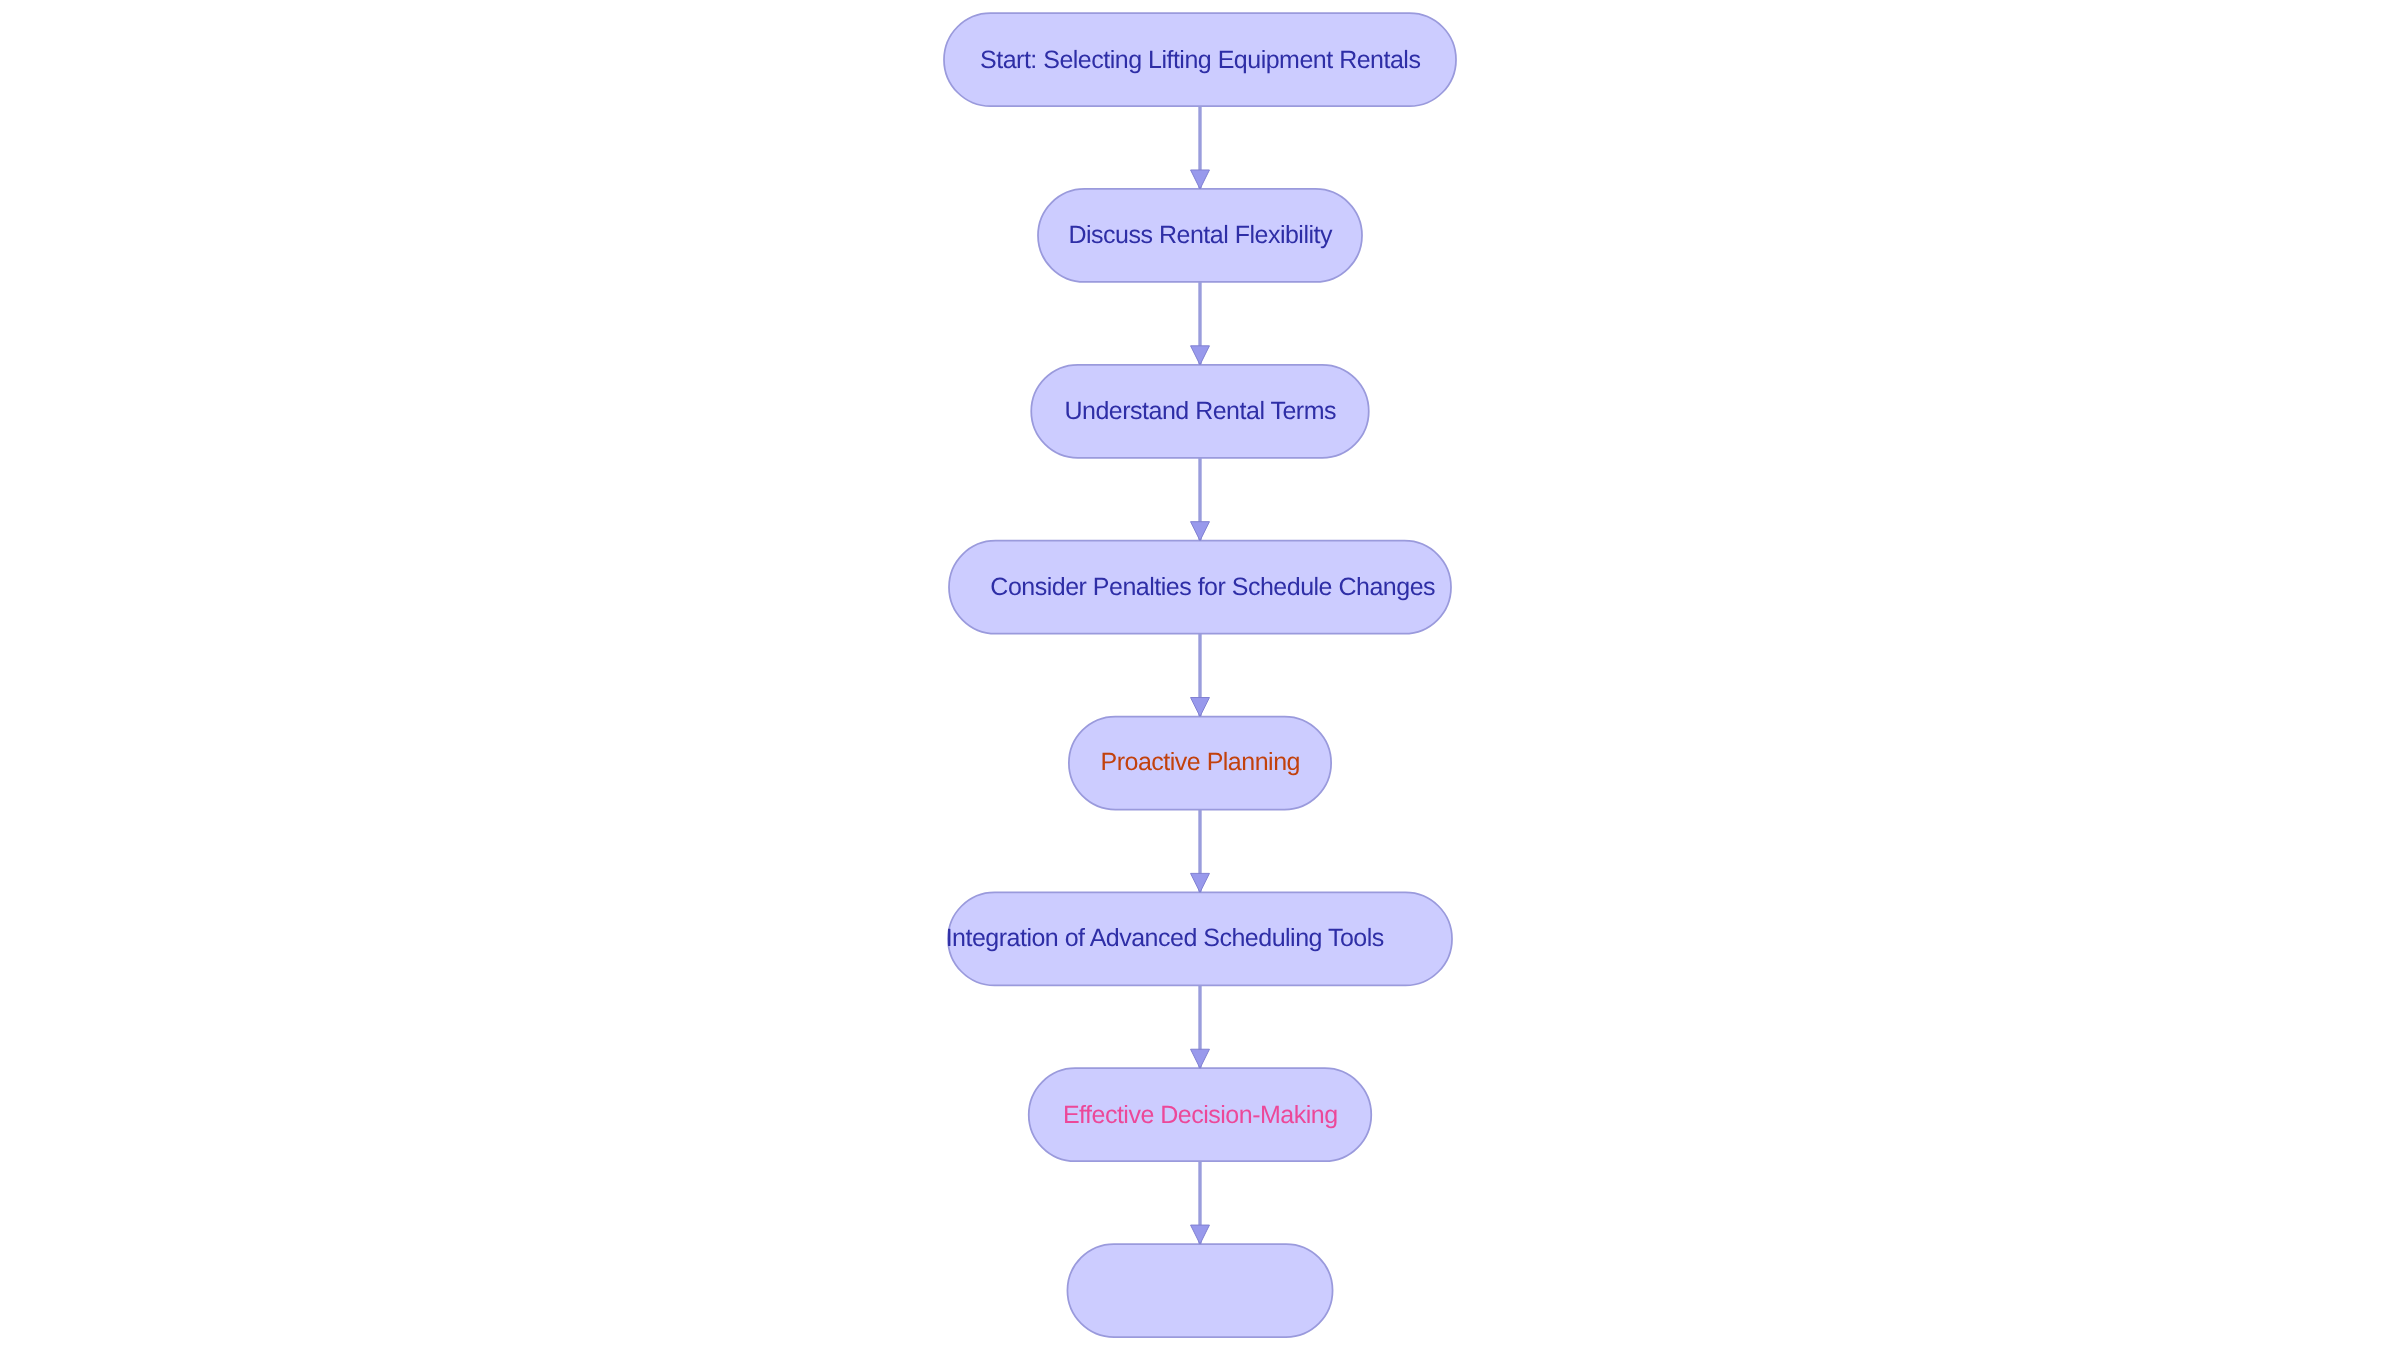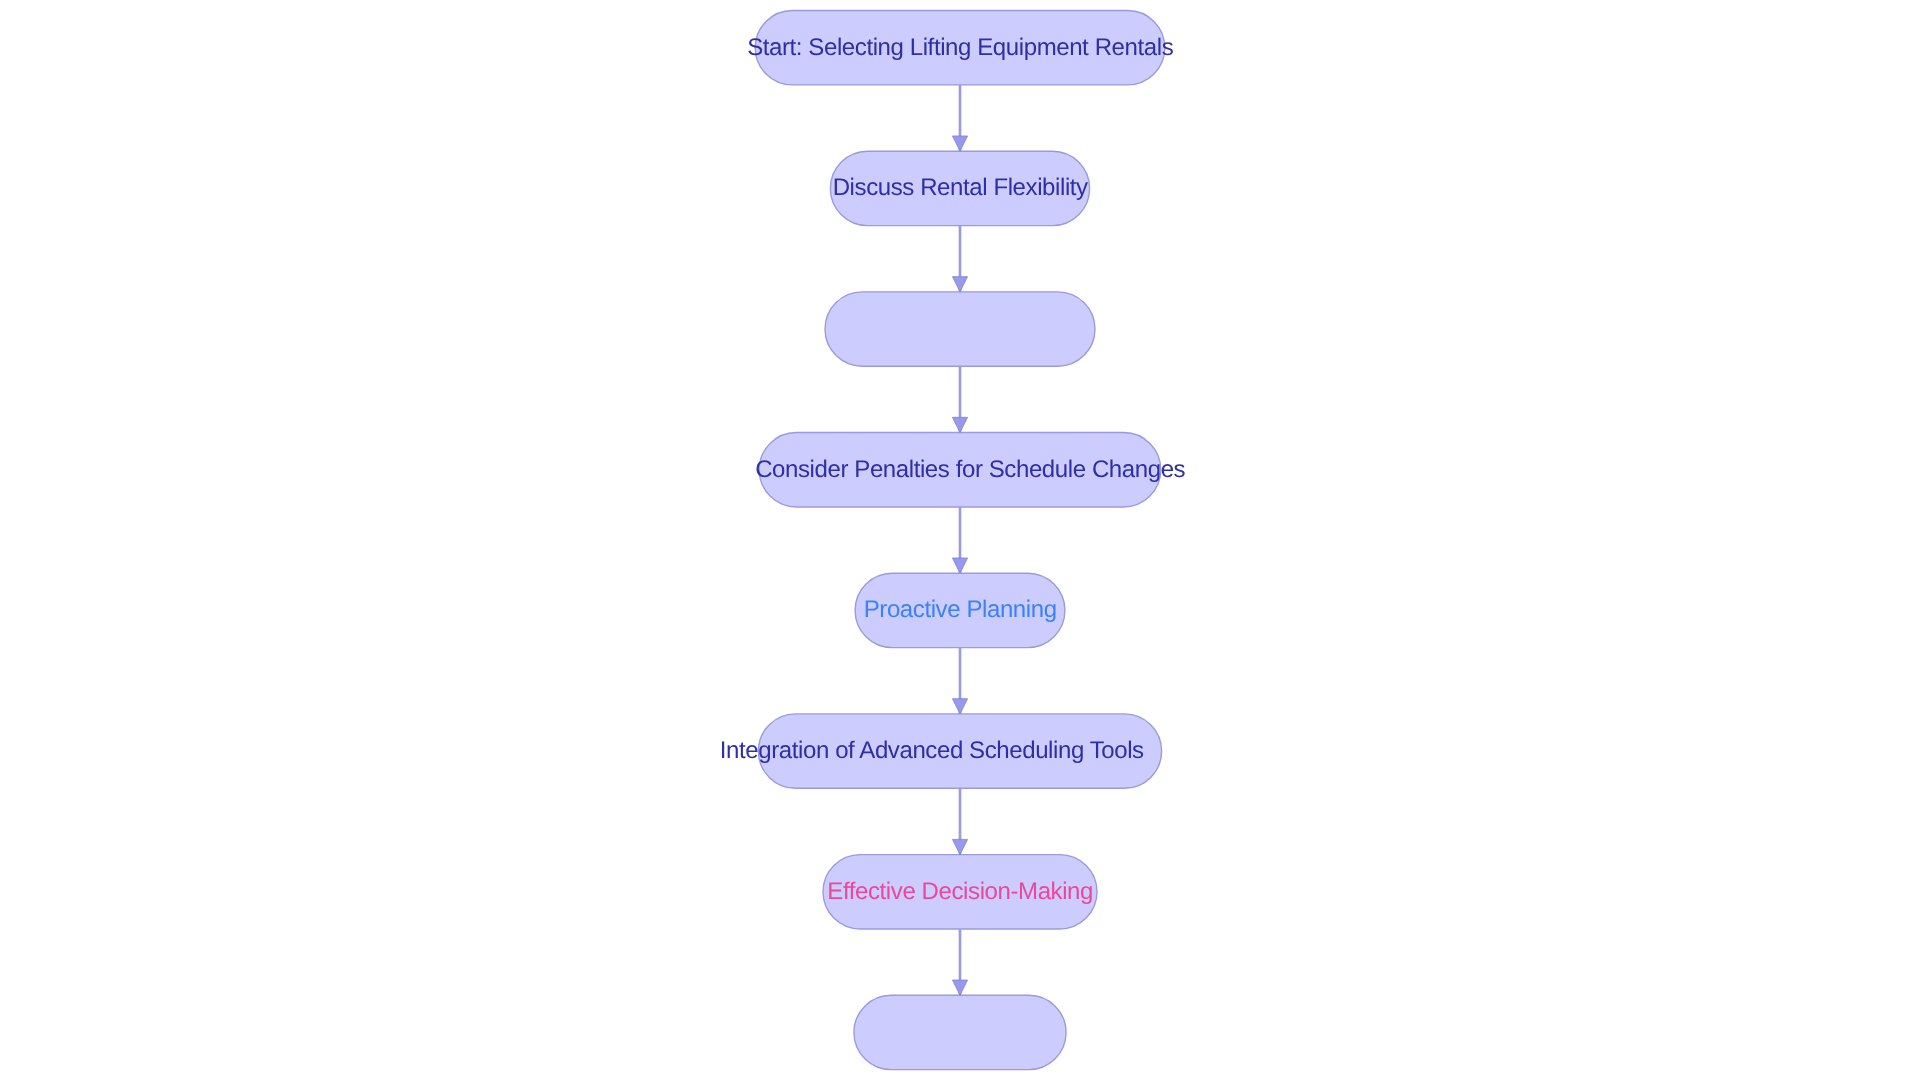--- a/index.html
+++ b/index.html
@@ -9,21 +9,21 @@
     font-family:"Liberation Sans", sans-serif;
   }
   #chart { position:relative; width:1920px; height:1080px; }
   #edge-layer { position:absolute; left:0; top:0; }
   #node-layer { position:absolute; left:0; top:0; width:1920px; height:1080px; pointer-events:none; }
   .node {
     position:absolute; box-sizing:border-box; pointer-events:auto;
     display:flex; align-items:center; justify-content:center;
   }
   .node-label {
-    font-size:24px; letter-spacing:-0.4px; margin-right:-0.4px;
+    font-size:20px; letter-spacing:-0.4px; margin-right:-0.4px;
     line-height:1; white-space:nowrap; color:#2E2EA6;
     text-rendering:geometricPrecision; transform:translateZ(0);
   }
 </style>
 </head>
 <body style="background: rgb(255, 255, 255);">
 
 <div id="chart">
 
   <svg id="edge-layer" width="1920" height="1080" viewBox="0 0 1920 1080">
@@ -67,25 +67,28 @@
       </g>
   </svg>
 
   <div id="node-layer">
     <div class="node" id="node-0" style="left: 755.2px; top: 10.5px; width: 409.6px; height: 74.4px;">
       <span class="node-label" style="color: rgb(46, 46, 166);">Start: Selecting Lifting Equipment Rentals</span>
     </div>
     <div class="node" id="node-1" style="left: 830.4px; top: 151.18px; width: 259.2px; height: 74.4px;">
       <span class="node-label" style="color: rgb(46, 46, 166);">Discuss Rental Flexibility</span>
     </div>
+    <div class="node" id="node-2" style="left: 825px; top: 291.86px; width: 270px; height: 74.4px;">
+      <span class="node-label" style="color: rgb(46, 46, 166);">Understand Rental Terms</span>
+    </div>
     <div class="node" id="node-3" style="left: 759.2px; top: 432.54px; width: 401.6px; height: 74.4px;">
       <span class="node-label" style="color: rgb(46, 46, 166); margin-left: 20px;">Consider Penalties for Schedule Changes</span>
     </div>
     <div class="node" id="node-4" style="left: 855.1px; top: 573.22px; width: 209.8px; height: 74.4px;">
-      <span class="node-label" style="color: #3b82f6;">Proactive Planning</span>
+      <span class="node-label" style="color: #c2410c;">Proactive Planning</span>
     </div>
     <div class="node" id="node-5" style="left: 730px; top: 713.9px; width: 403.2px; height: 74px;">
       <span class="node-label" style="color: rgb(46, 46, 166);">Integration of Advanced Scheduling Tools</span>
     </div>
     <div class="node" id="node-6" style="left: 823px; top: 854.58px; width: 274px; height: 74.4px;">
       <span class="node-label" style="color: #ec4899;">Effective Decision-Making</span>
     </div>
   </div>
 
 </div>

